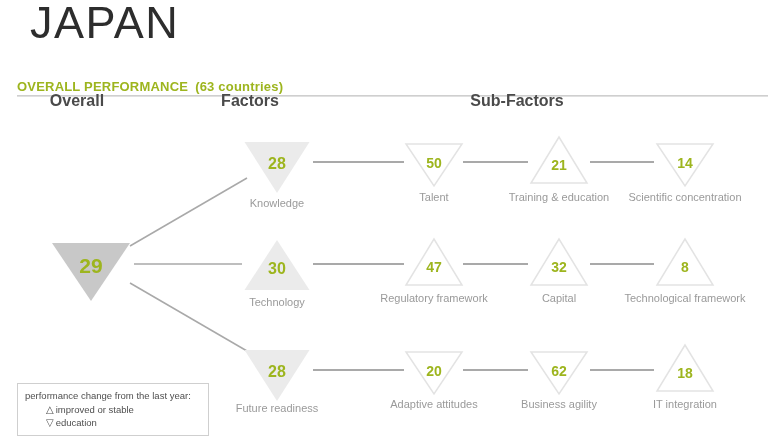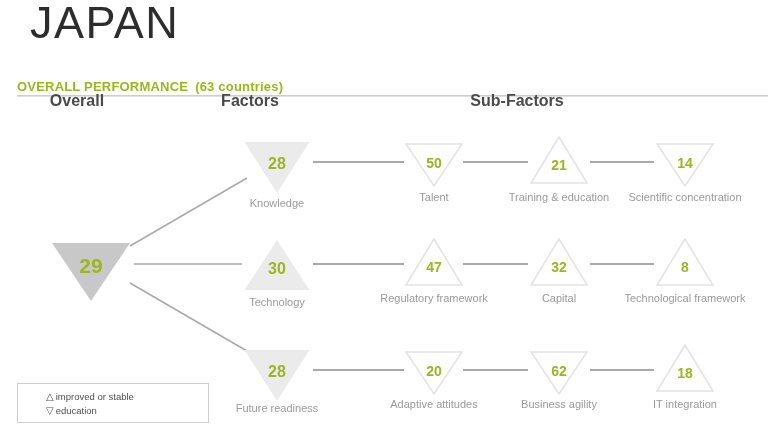--- a/index.html
+++ b/index.html
@@ -86,19 +86,20 @@
     <text x="434" y="408" class="lab" fill="#9a9a9a">Adaptive attitudes</text>
     <polygon points="531,352 587,352 559,394" fill="#ffffff" stroke="#e3e3e3" stroke-width="1.5"></polygon>
     <text x="559" y="371" class="rank rank-sub" fill="#9db51e">62</text>
     <text x="559" y="408" class="lab" fill="#9a9a9a">Business agility</text>
     <polygon points="685,345 657,391 713,391" fill="#ffffff" stroke="#e3e3e3" stroke-width="1.5"></polygon>
     <text x="685" y="373" class="rank rank-sub" fill="#9db51e">18</text>
     <text x="685" y="408" class="lab" fill="#9a9a9a">IT integration</text>
   </svg>
 
 <div class="legend">
+  <div>performance change from the last year:</div>
   <div class="legend-item">
     <span class="sym">△</span><span>improved or stable</span>
   </div>
   <div class="legend-item">
     <span class="sym">▽</span><span>education</span>
   </div>
 </div>
 
 </body></html>

